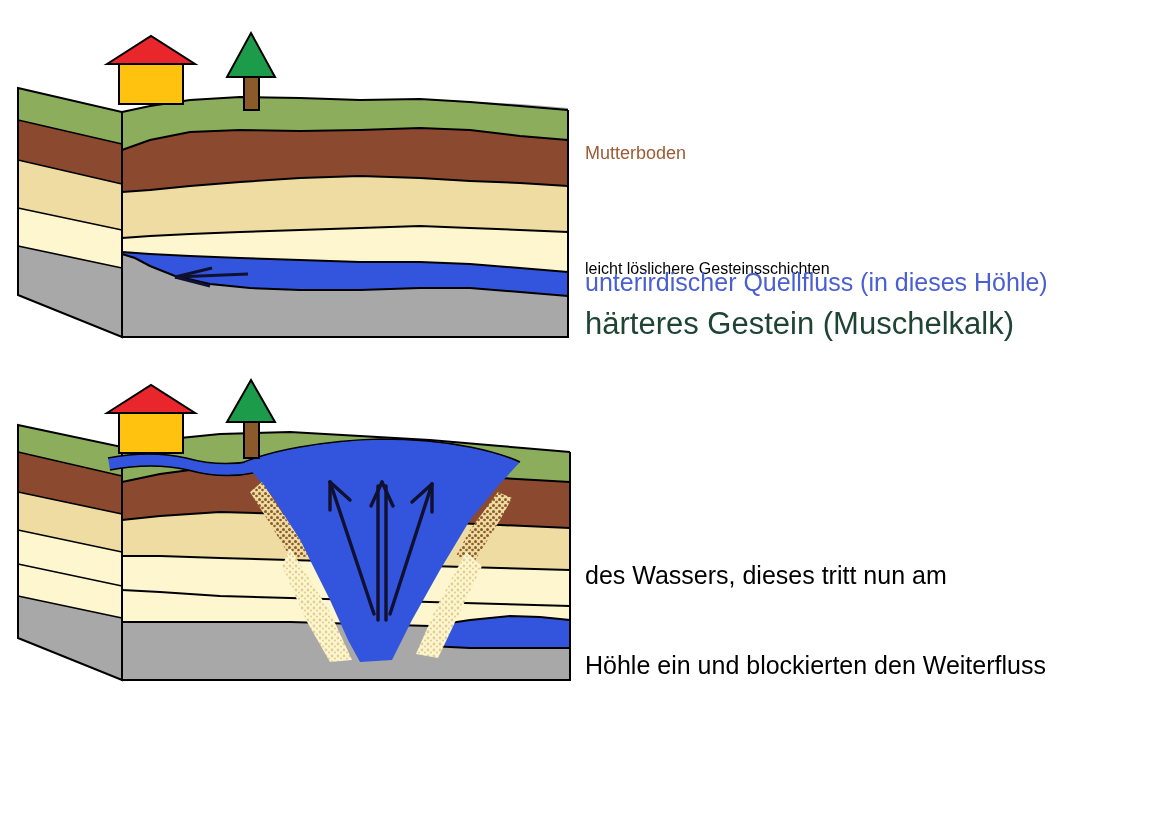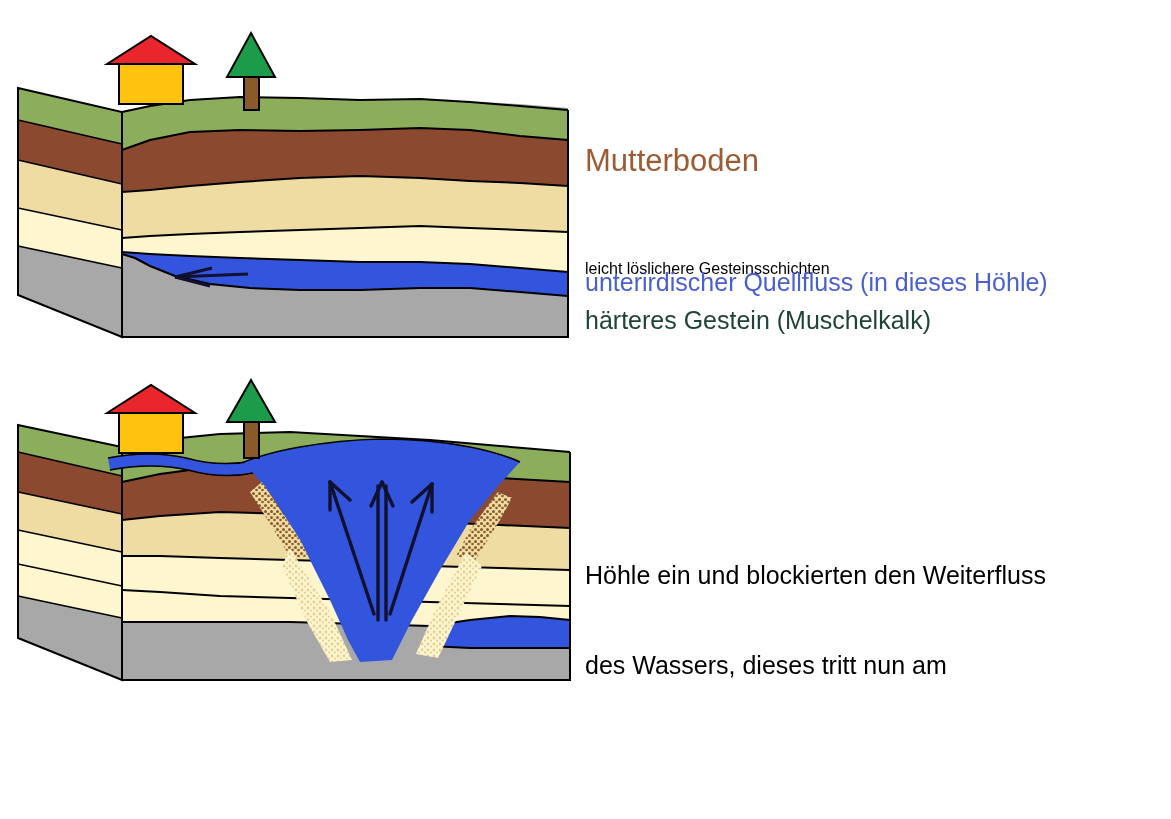--- a/index.html
+++ b/index.html
@@ -26,40 +26,40 @@
     width: 1171px;
     height: 819px;
   }
   .label-block {
     position: absolute;
     white-space: pre;
   }
   .lbl-mutterboden {
     left: 585px;
     top: 143px;
-    font-size: 31px;
+    font-size: 18px;
     color: #9C5B33;
   }
   .lbl-loeslich {
     left: 585px;
     top: 196px;
     font-size: 16px;
     color: #000000;
     line-height: 29px;
   }
   .lbl-quellfluss {
     left: 585px;
     top: 268px;
     font-size: 25px;
     color: #4A5FD0;
   }
   .lbl-gestein {
     left: 585px;
     top: 306px;
-    font-size: 25px;
+    font-size: 31px;
     color: #1F4435;
   }
   .lbl-beben {
     left: 585px;
     top: 500px;
     font-size: 25px;
     color: #000000;
     line-height: 30px;
   }
   .lbl-beben div, .lbl-loeslich div { white-space: pre; }
@@ -294,19 +294,19 @@
 
   <div class="label-block lbl-loeslich">
     <div>leicht löslichere Gesteinsschichten</div>
   </div>
 
   <div class="label-block lbl-quellfluss">unterirdischer Quellfluss (in dieses Höhle)</div>
 
   <div class="label-block lbl-gestein">härteres Gestein (Muschelkalk)</div>
 
   <div class="label-block lbl-beben">
+    <div>des Wassers, dieses tritt nun am</div>
     <div>Höhle ein und blockierten den Weiterfluss</div>
-    <div>des Wassers, dieses tritt nun am</div>
     
     
   </div>
 
 </div>
 
 </body></html>

